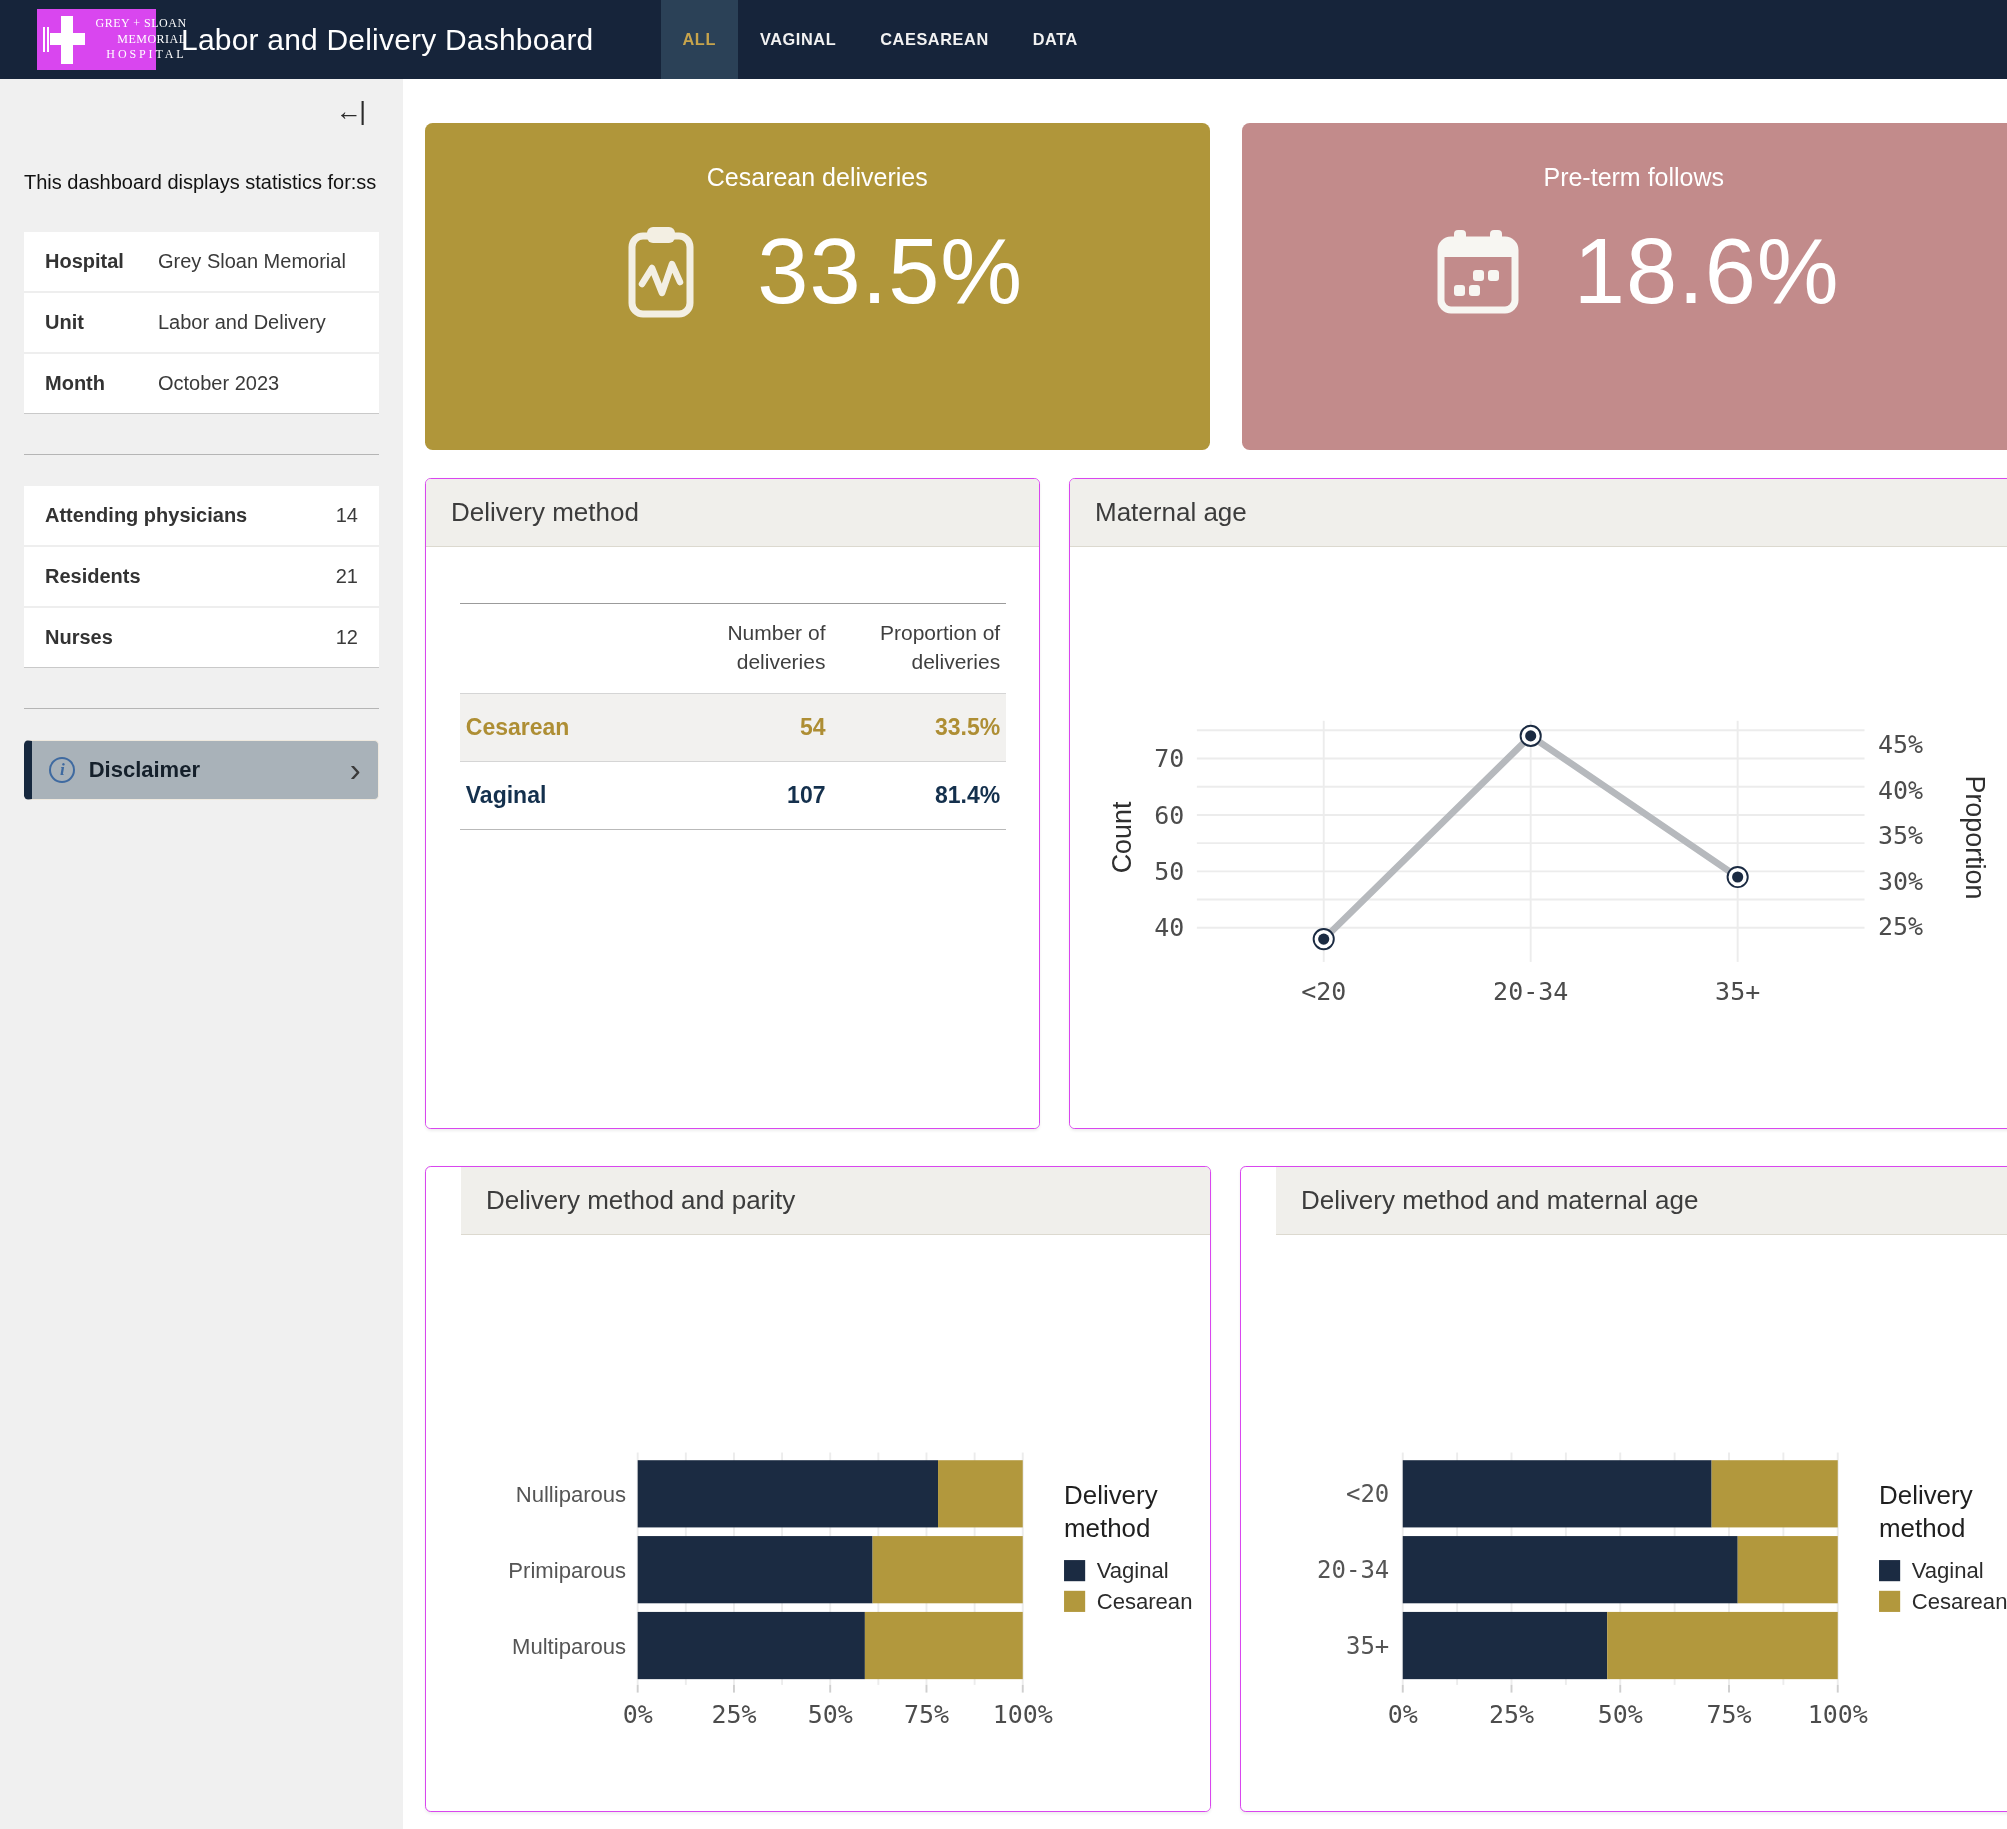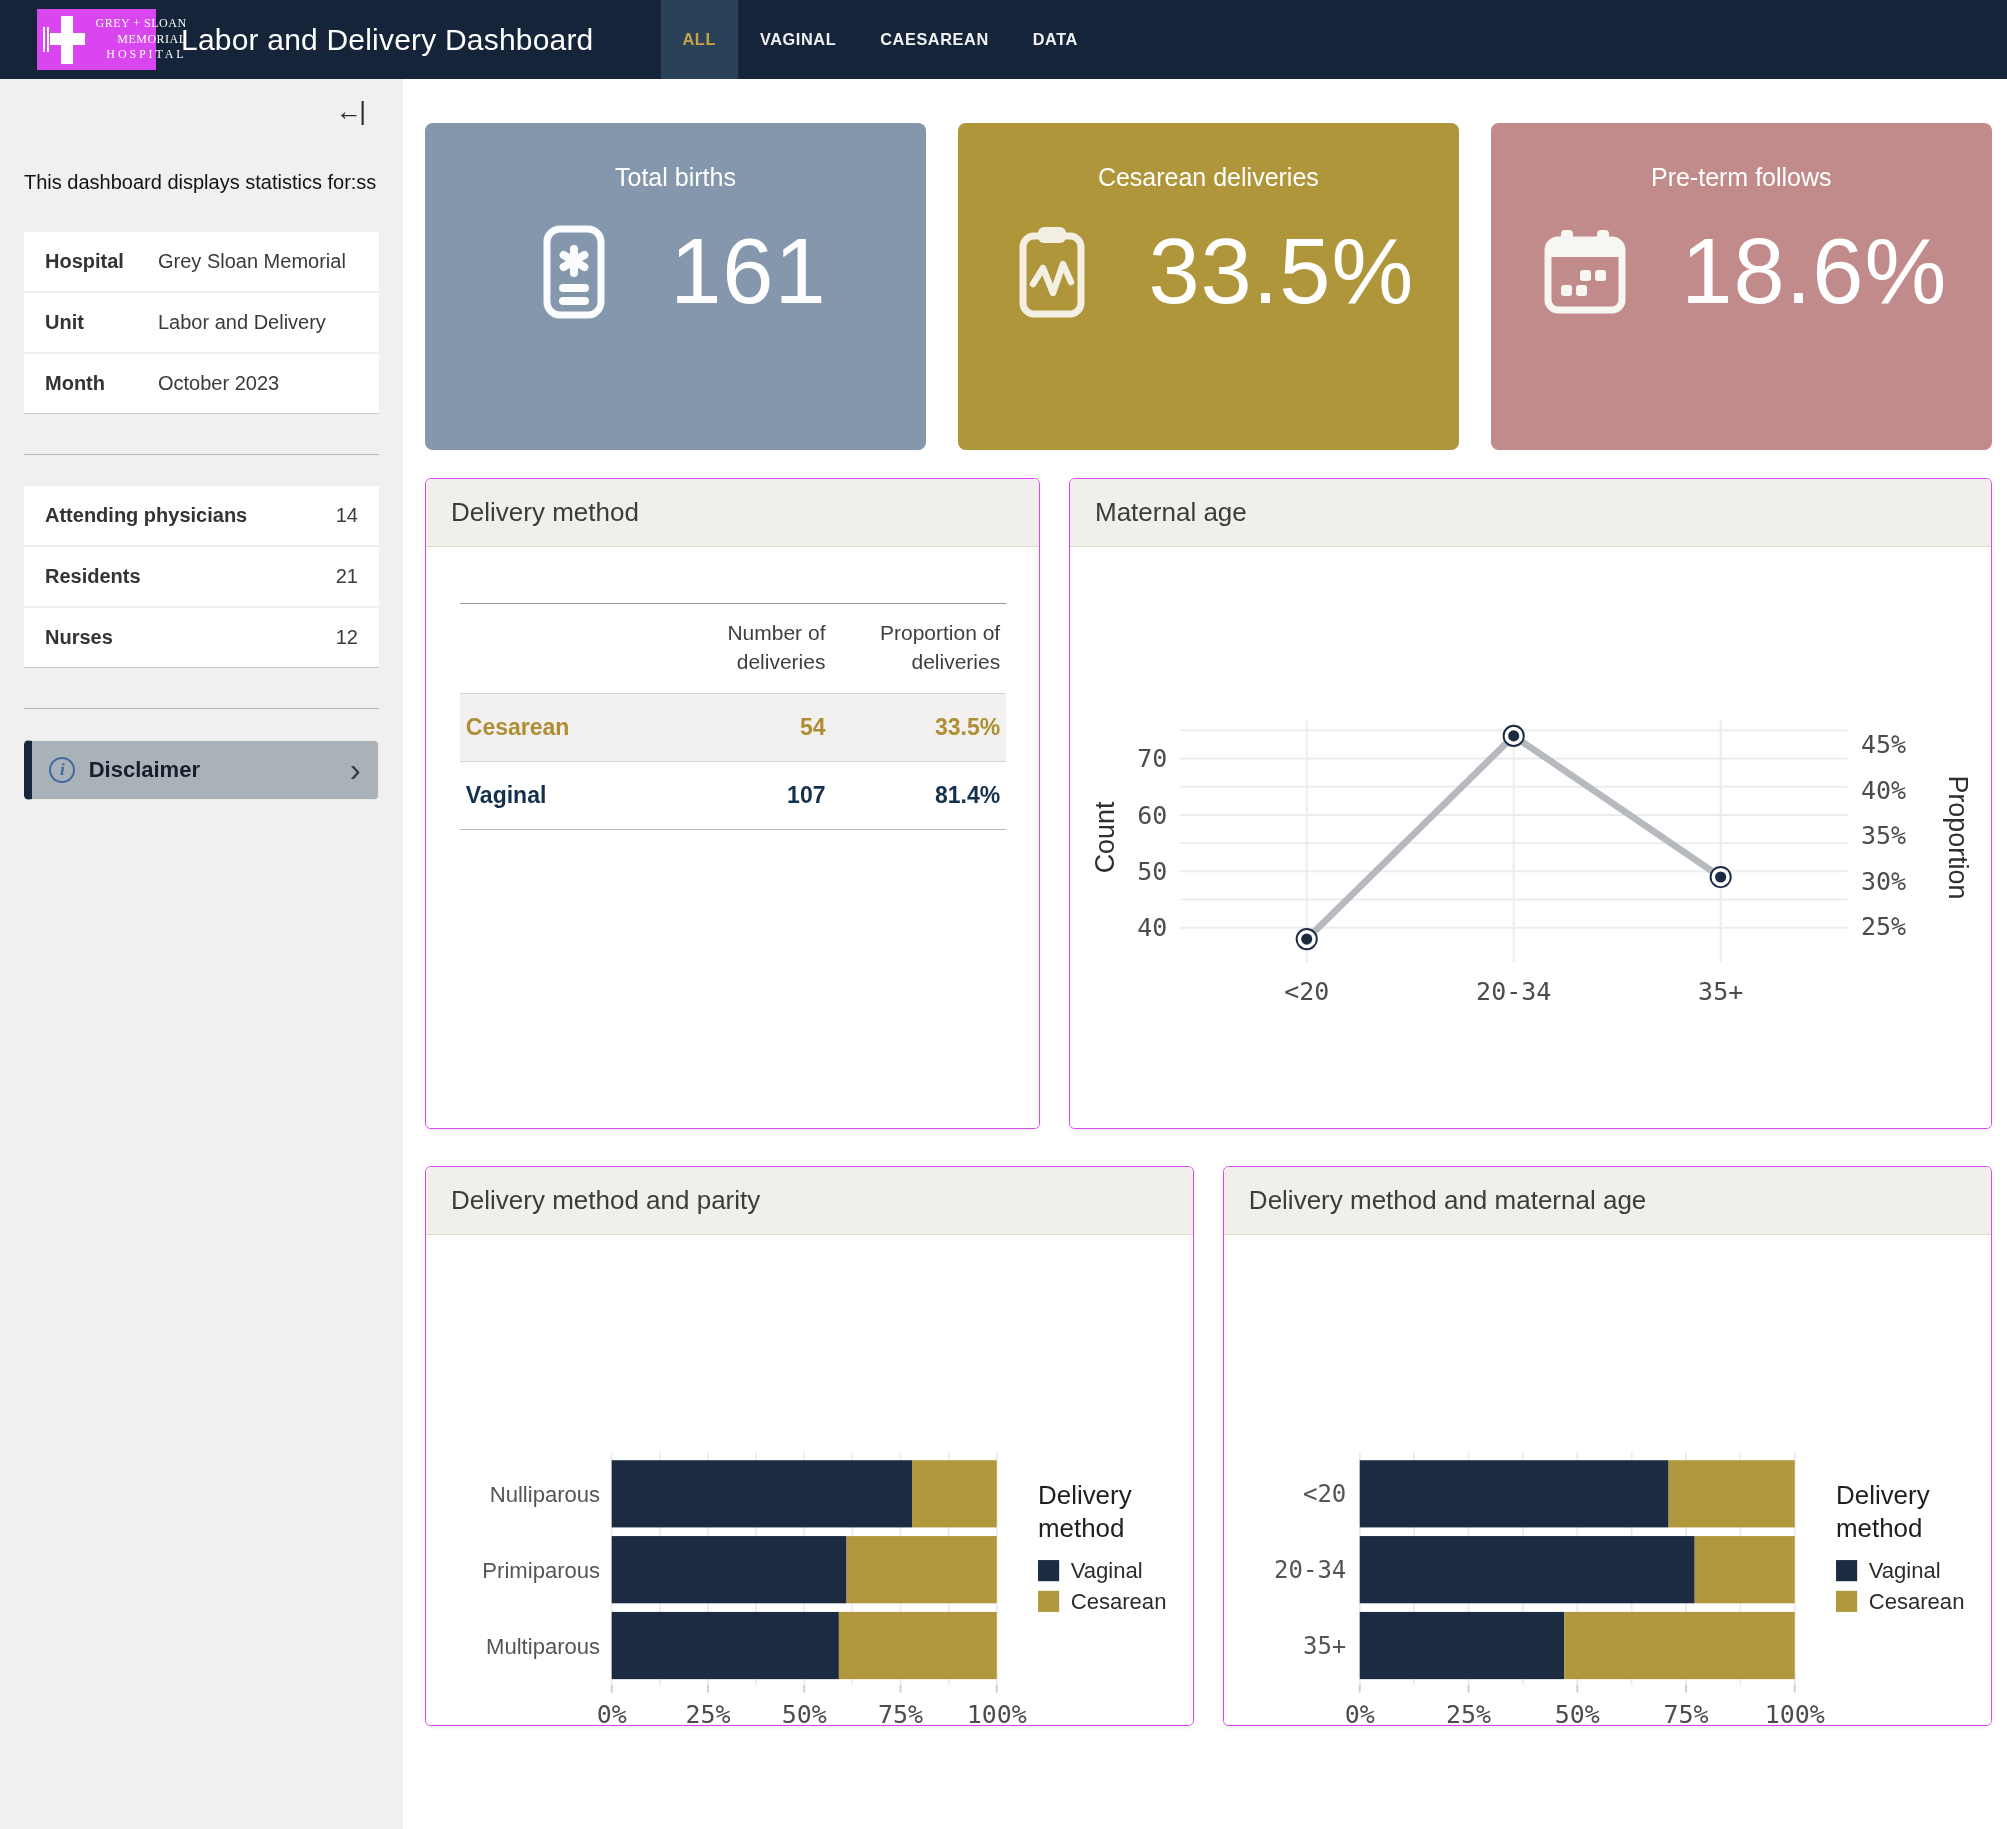--- a/index.html
+++ b/index.html
@@ -56,21 +56,21 @@
   .kpi-body { display:flex; align-items:center; justify-content:center; gap:46px; margin-top:27px; }
   .kpi-icon { width:100px; height:100px; flex-shrink:0; }
   .kpi-value { font-size:92px; font-weight:400; letter-spacing:1px; }
 
   .row2 { display:flex; gap:29px; margin-top:28px; }
   .row3 { display:flex; gap:29px; margin-top:37px; }
   .panel { border:1px solid #d946ef; border-radius:5.8px; background:#ffffff; box-shadow:0 1.9px 2.9px rgba(0,0,0,.07);
       display:flex; flex-direction:column; overflow:hidden; }
   .panel-dm { width:615px; height:651px; flex-shrink:0; }
   .panel-ma { flex:1; height:651px; }
-  .panel-b3 { flex:1; height:560px; }
+  .panel-b3 { flex:1; height:646px;padding-left:35px; }
   .panel-head { background:#f0efeb; border-bottom:1px solid #dcd9cf; padding:18px 25px; }
   .panel-head h2 { font-size:26px; font-weight:500; color:#3c3c3c; }
   .panel-body { flex:1; position:relative; background:#ffffff; }
 
   
   .dm-table { width:calc(100% - 67px); margin:56px 34px 0 34px; border-collapse:collapse; }
   .dm-table thead tr { border-top:1.9px solid #9b9b9b; }
   .dm-table th { font-size:21px; font-weight:400; color:#3f3f3f; text-align:right; padding:15.4px 5.8px 17.3px 5.8px; line-height:1.35; }
   .dm-table th.c1 { width:33%; }
   .dm-table th.c2 { width:35%; }
@@ -156,36 +156,20 @@
       <button class="disclaimer">
         <span class="info-ic">i</span>
         <span class="dlabel">Disclaimer</span>
         <span class="chev">›</span>
       </button>
     </aside>
 
     <main class="main">
 
       <div class="kpis">
-        <section class="kpi kpi-blue">
-          <div class="kpi-title">Total births</div>
-          <div class="kpi-body">
-            <svg class="kpi-icon" viewBox="0 0 100 100">
-              <rect x="23" y="7" width="54" height="86" rx="13" fill="none" stroke="#fbfcfd" stroke-width="7"></rect>
-              <g stroke="#fbfcfd" stroke-width="8" stroke-linecap="round">
-                <line x1="50" y1="27" x2="50" y2="51"></line>
-                <line x1="50" y1="27" x2="50" y2="51" transform="rotate(60 50 39)"></line>
-                <line x1="50" y1="27" x2="50" y2="51" transform="rotate(120 50 39)"></line>
-                <line x1="39" y1="66" x2="61" y2="66"></line>
-                <line x1="39" y1="79" x2="61" y2="79"></line>
-              </g>
-            </svg>
-            <div class="kpi-value">161</div>
-          </div>
-        </section>
 
         <section class="kpi kpi-gold">
           <div class="kpi-title">Cesarean deliveries</div>
           <div class="kpi-body">
             <svg class="kpi-icon" viewBox="0 0 100 100">
               <rect x="21" y="14" width="58" height="78" rx="11" fill="none" stroke="#f3efe3" stroke-width="7"></rect>
               <rect x="36" y="5" width="28" height="16" rx="6" fill="#f3efe3"></rect>
               <polyline points="31,62 41,46 51,71 61,42 69,60" fill="none" stroke="#f3efe3" stroke-width="6.5" stroke-linecap="round" stroke-linejoin="round"></polyline>
             </svg>
             <div class="kpi-value">33.5%</div>

